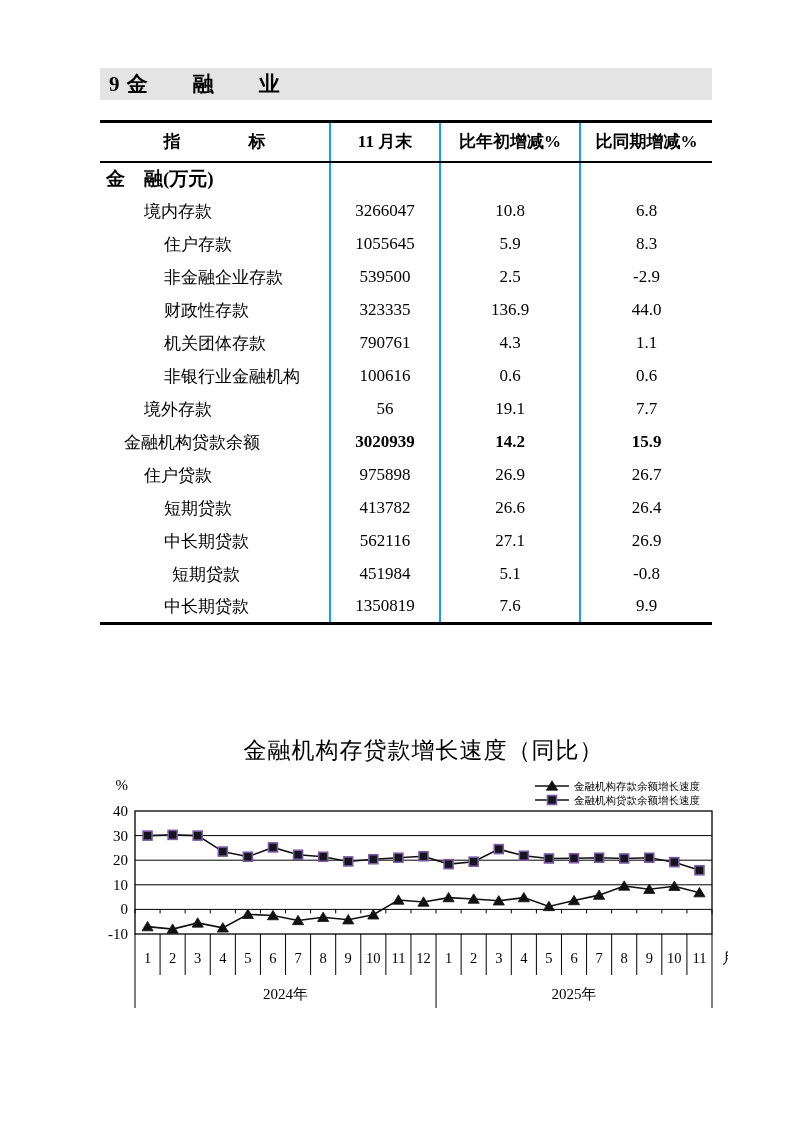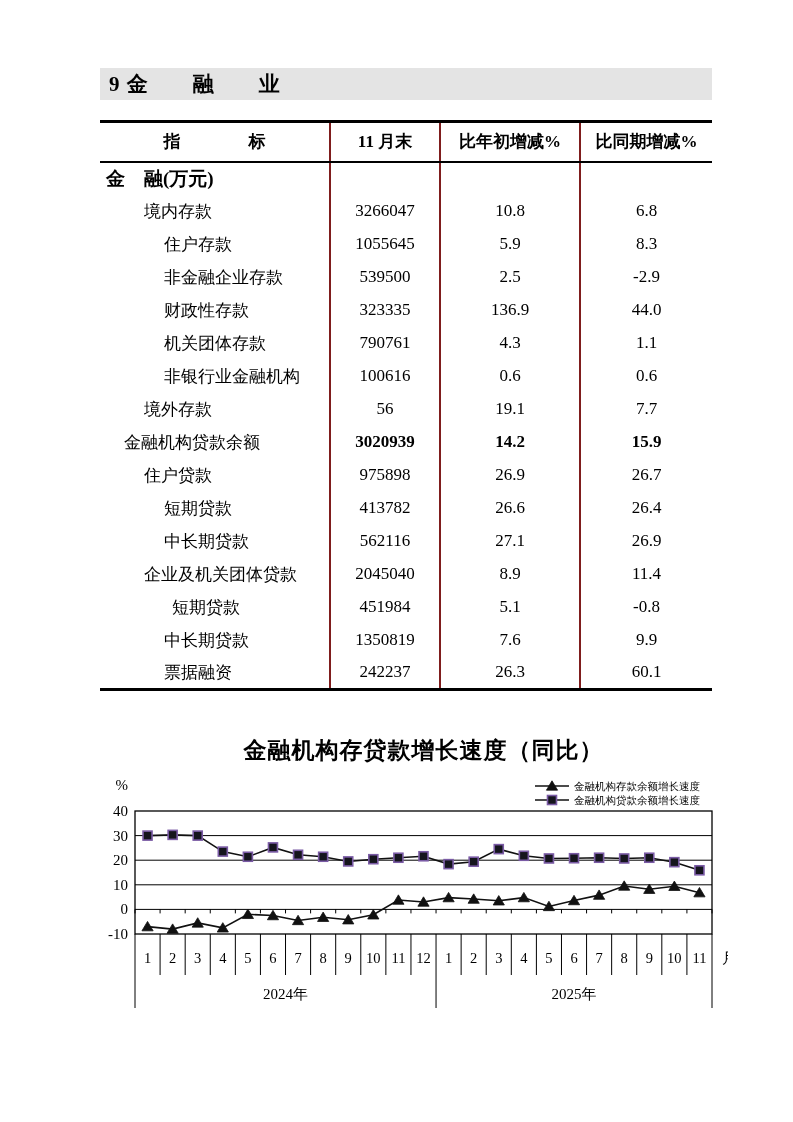--- a/index.html
+++ b/index.html
@@ -20,27 +20,27 @@
     border-collapse:collapse; table-layout:fixed;
     border-top:3px solid #000; border-bottom:3px solid #000;
   }
   table.ind-table th {
     height:40px; font-size:17px; font-weight:bold;
     border-bottom:2px solid #000; text-align:center; vertical-align:middle;
   }
   table.ind-table td {
     height:33px; font-size:17px; vertical-align:middle;
   }
-  table.ind-table th + th, table.ind-table td + td { border-left:2px solid #7f1d1d; }
+  table.ind-table th + th, table.ind-table td + td { border-left:2px solid #0ea5e9; }
   td.val { text-align:center; font-size:17.5px; }
   tr.boldvals td.val { font-weight:bold; }
   td.lbl.section { font-weight:bold; font-size:19px; }
   .chart-title {
     position:absolute; left:135px; top:735px; width:577px; text-align:center;
-    font-size:23px; font-weight:bold; letter-spacing:1px;
+    font-size:23px; font-weight:normal; letter-spacing:1px;
   }
   #chart-svg { position:absolute; left:80px; top:776px; }
   #chart-svg text { font-family:"Liberation Serif", serif; }
 </style>
 </head>
 <body>
 
 <div class="page">
 
   <div class="band">
@@ -129,42 +129,30 @@
           <td class="val">26.6</td>
           <td class="val">26.4</td>
         </tr>
         <tr>
           <td class="lbl" style="padding-left: 64px;">中长期贷款</td>
           <td class="val">562116</td>
           <td class="val">27.1</td>
           <td class="val">26.9</td>
         </tr>
         <tr>
-          <td class="lbl" style="padding-left: 44px;">企业及机关团体贷款</td>
-          <td class="val">2045040</td>
-          <td class="val">8.9</td>
-          <td class="val">11.4</td>
-        </tr>
-        <tr>
           <td class="lbl" style="padding-left: 72px;">短期贷款</td>
           <td class="val">451984</td>
           <td class="val">5.1</td>
           <td class="val">-0.8</td>
         </tr>
         <tr>
           <td class="lbl" style="padding-left: 64px;">中长期贷款</td>
           <td class="val">1350819</td>
           <td class="val">7.6</td>
           <td class="val">9.9</td>
-        </tr>
-        <tr>
-          <td class="lbl" style="padding-left: 64px;">票据融资</td>
-          <td class="val">242237</td>
-          <td class="val">26.3</td>
-          <td class="val">60.1</td>
         </tr>
       </tbody>
   </table>
 
   <div class="chart-title">金融机构存贷款增长速度（同比）</div>
 
   <svg id="chart-svg" width="700" height="245" viewBox="0 0 700 245" xmlns="http://www.w3.org/2000/svg">
       <rect x="55" y="35" width="577" height="123" fill="none" stroke="#000" stroke-width="1.3"></rect>
       <text x="48" y="40" text-anchor="end" font-size="15">40</text>
       <line x1="55" y1="59.6" x2="632" y2="59.6" stroke="#000" stroke-width="1"></line>

